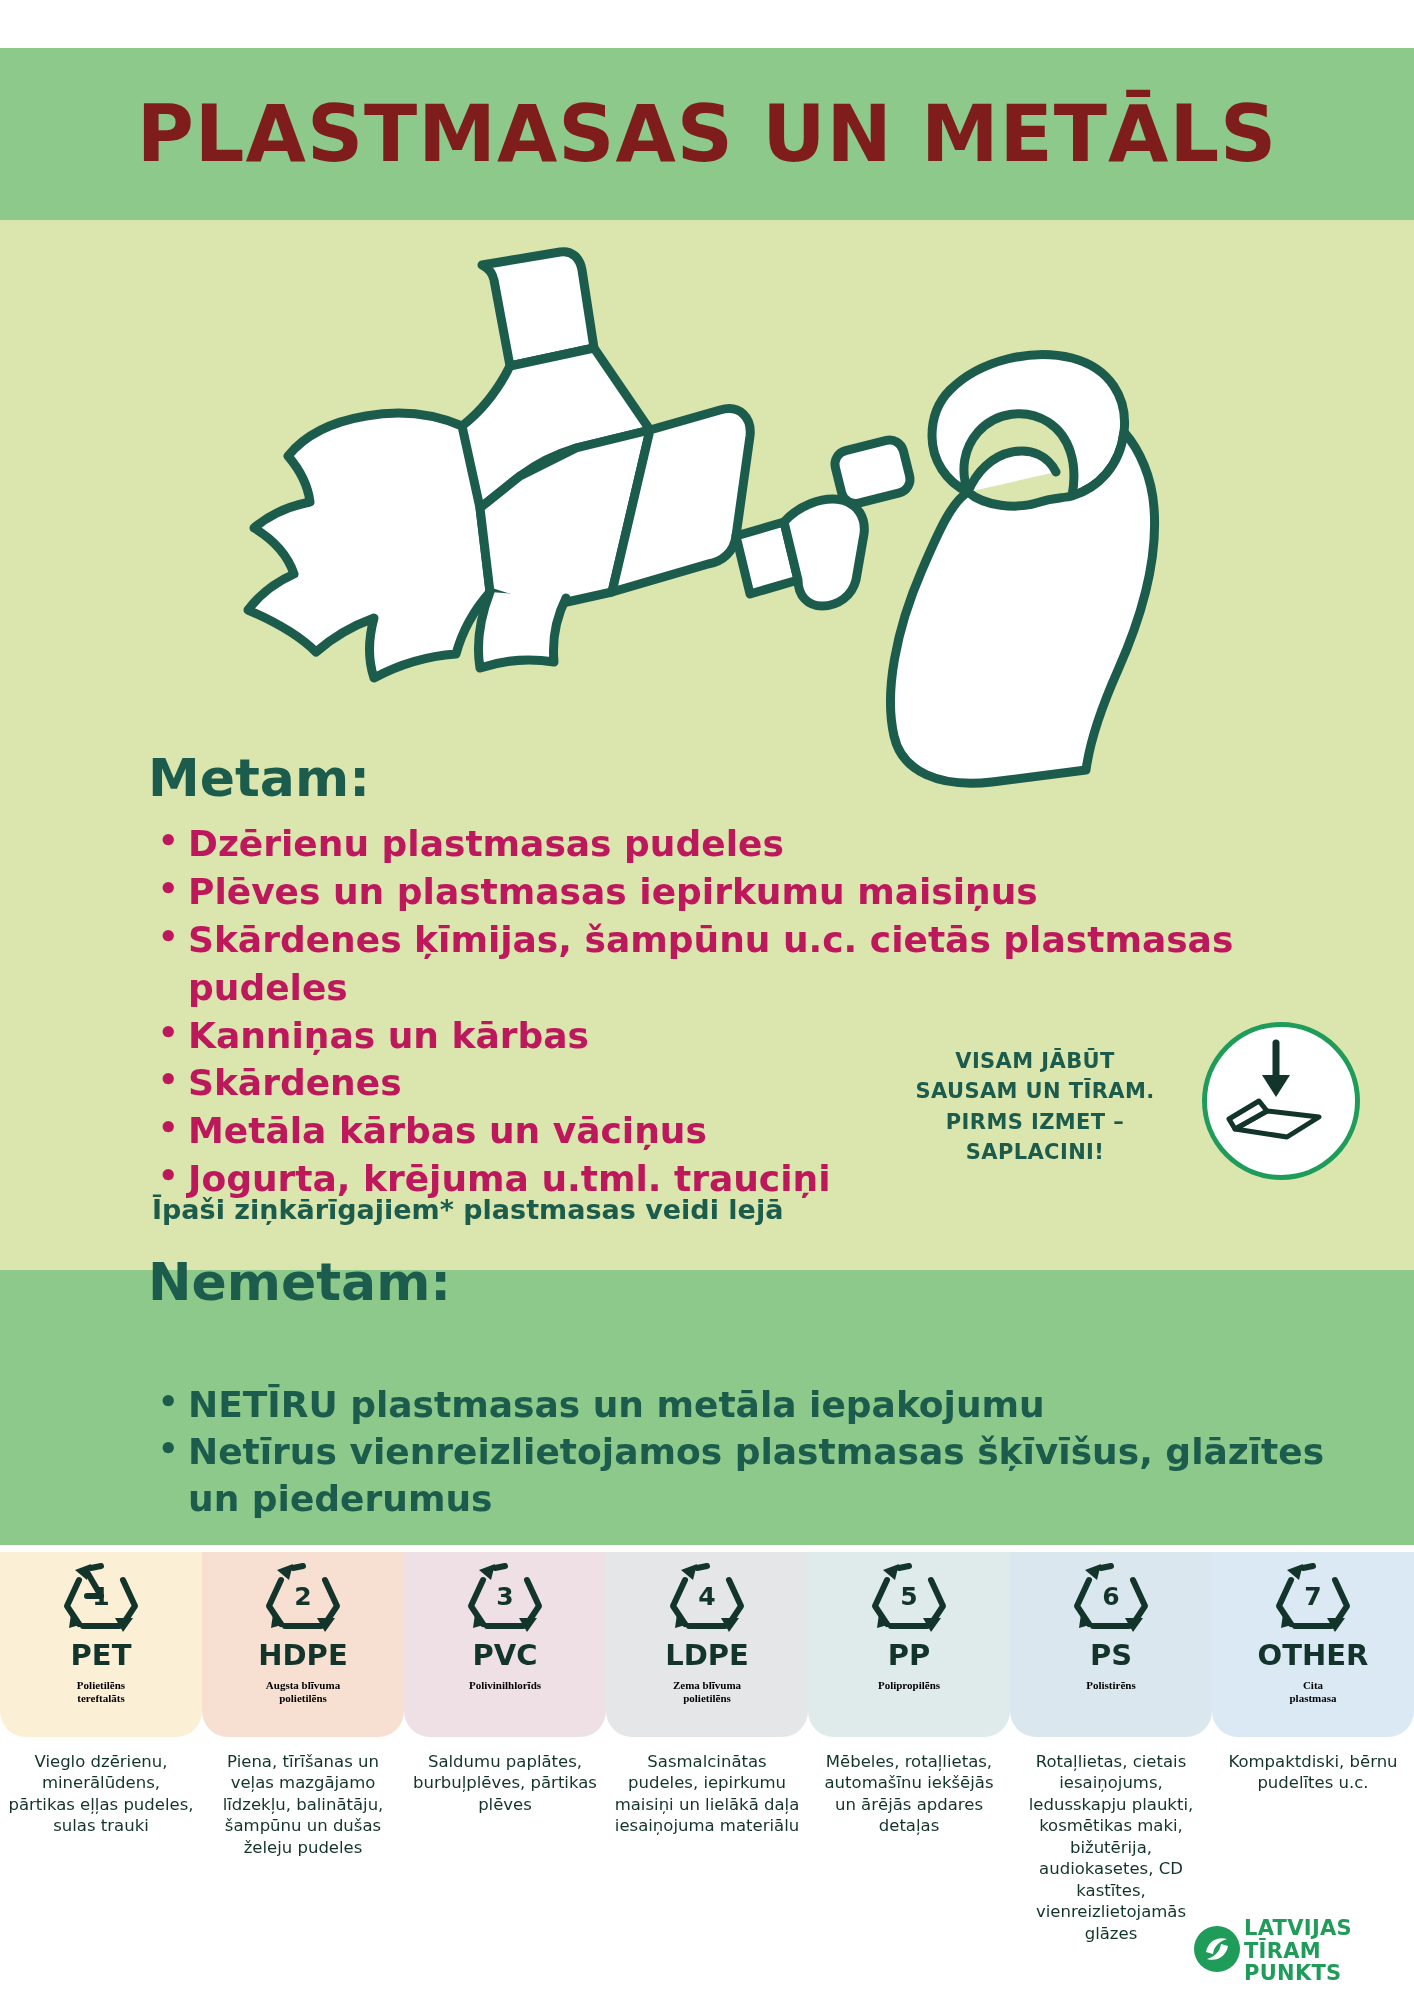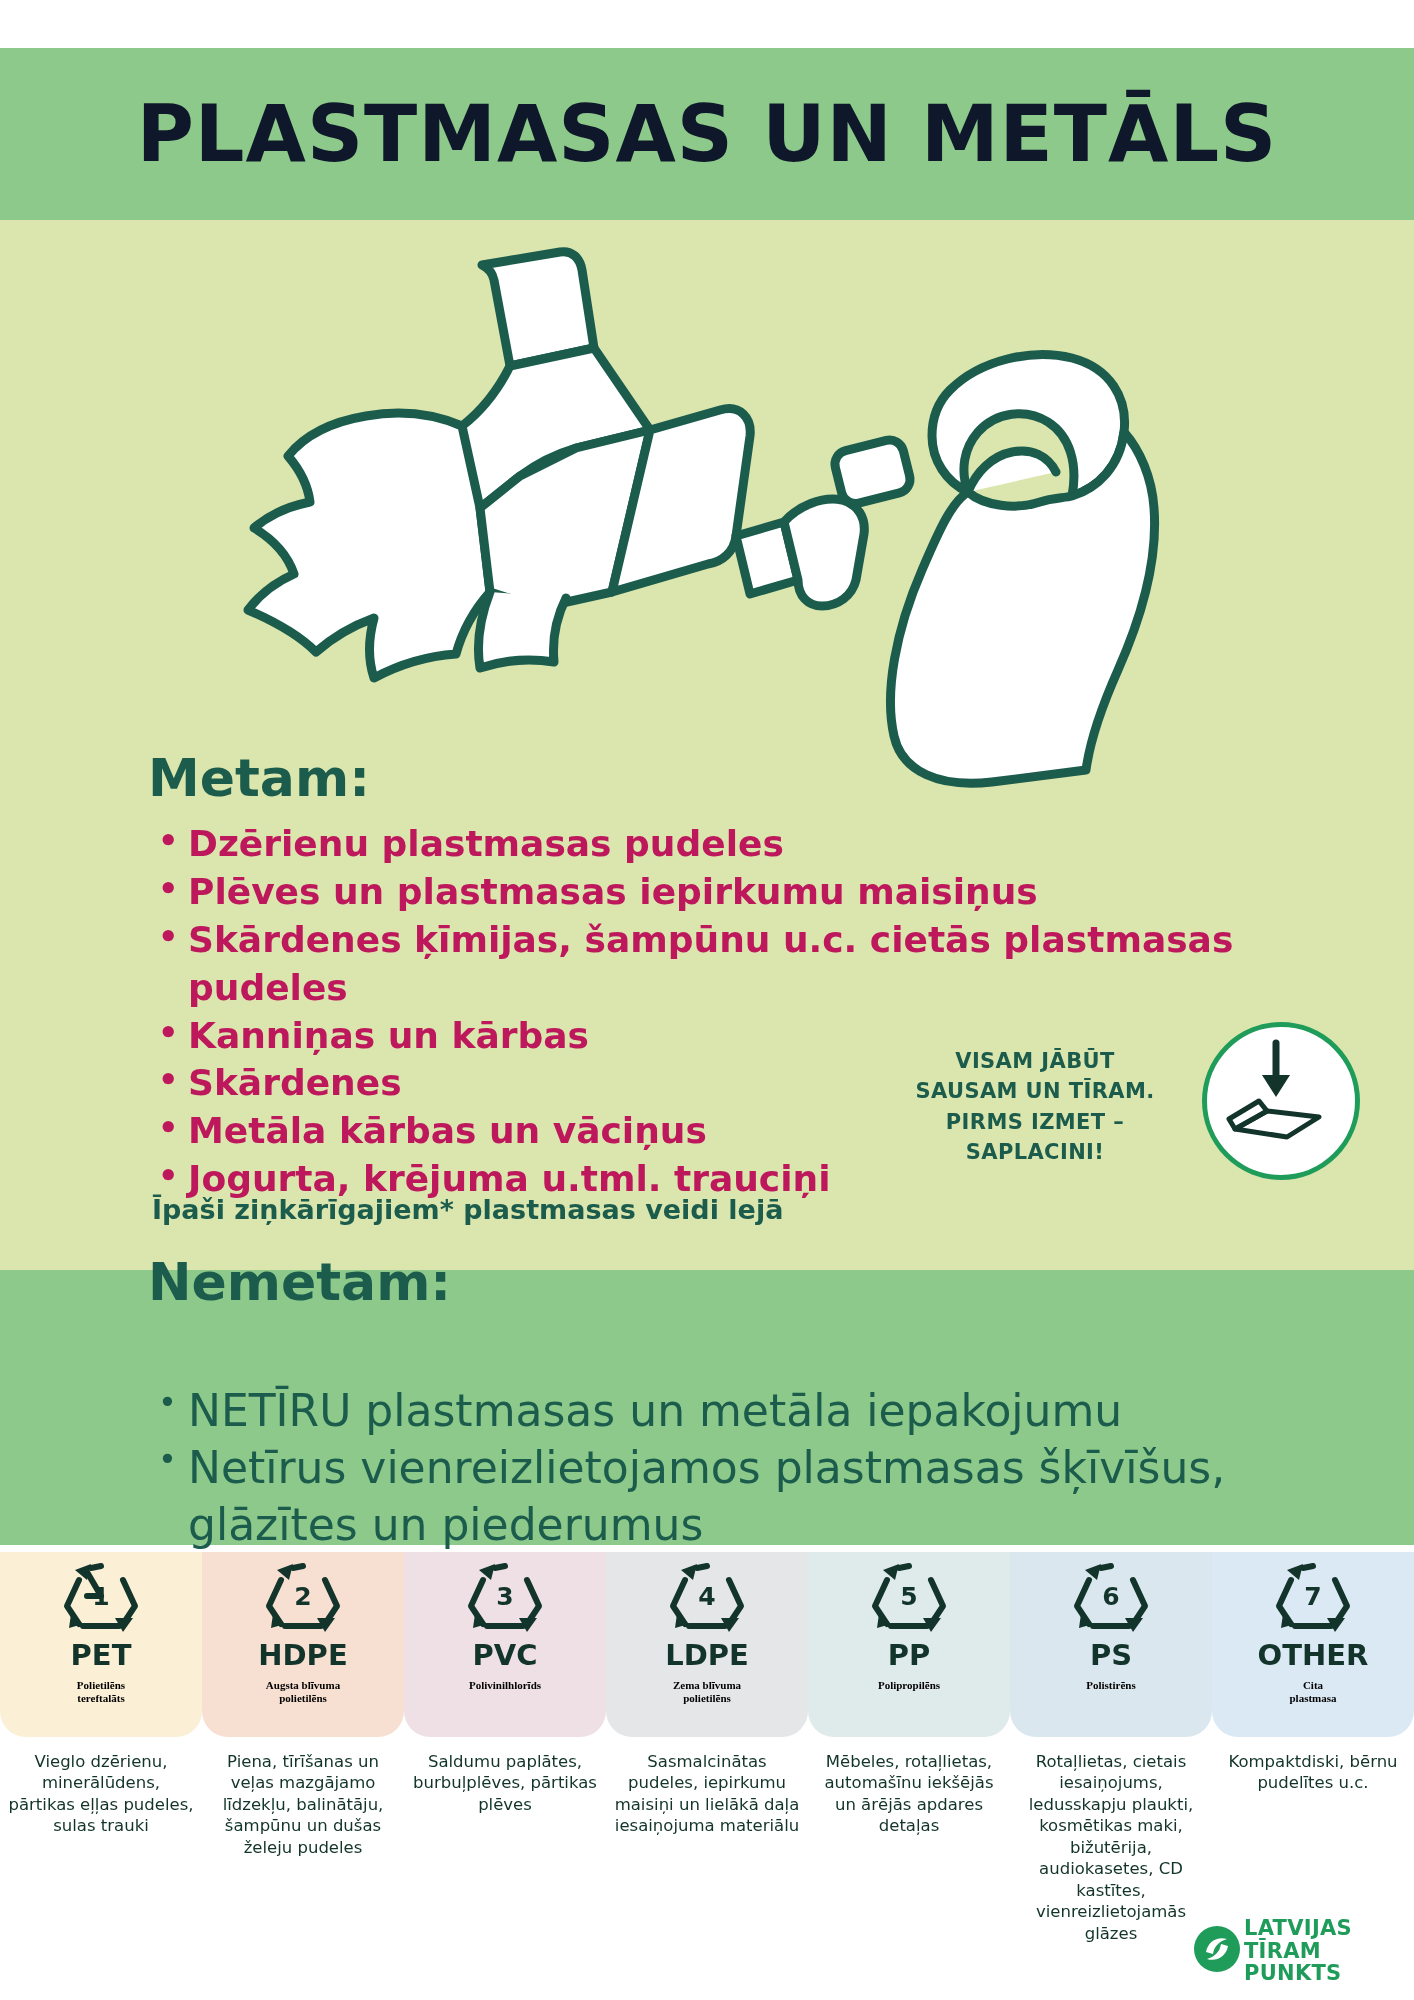--- a/index.html
+++ b/index.html
@@ -16,21 +16,21 @@
   .header{
     position:absolute;left:0;top:48px;width:1414px;height:172px;
     background:#8cc98a;
     display:flex;align-items:center;justify-content:center;
   }
   .header h1{
     margin:0;
     font-size:78px;
     font-weight:bold;
     letter-spacing:1px;
-    color:#0f172a;
+    color:#7f1d1d;
     font-family:"DejaVu Sans","Liberation Sans",sans-serif;
   }
 
   
   .panel-light{
     position:absolute;left:0;top:220px;width:1414px;height:1050px;
     background:#dbe6ae;
   }
 
   
@@ -86,21 +86,21 @@
     position:absolute;left:148px;top:1252px;
     font-size:52px;font-weight:bold;color:#1c5c4c;
     font-family:"DejaVu Sans","Liberation Sans",sans-serif;
   }
   .nemetam-list{
     position:absolute;left:150px;top:1382px;width:1180px;
     margin:0;padding:0;list-style:none;
   }
   .nemetam-list li{
     position:relative;
-    font-size:44px;font-weight:normal;color:#1c5c4c;line-height:1.3;
+    font-size:36px;font-weight:bold;color:#1c5c4c;line-height:1.3;
     padding-left:38px;
     font-family:"DejaVu Sans","Liberation Sans",sans-serif;
   }
   .nemetam-list li:before{
     content:"\2022";position:absolute;left:8px;top:0;font-size:32px;
   }
 
   
   .codes{
     position:absolute;left:0;top:1552px;width:1414px;height:448px;

